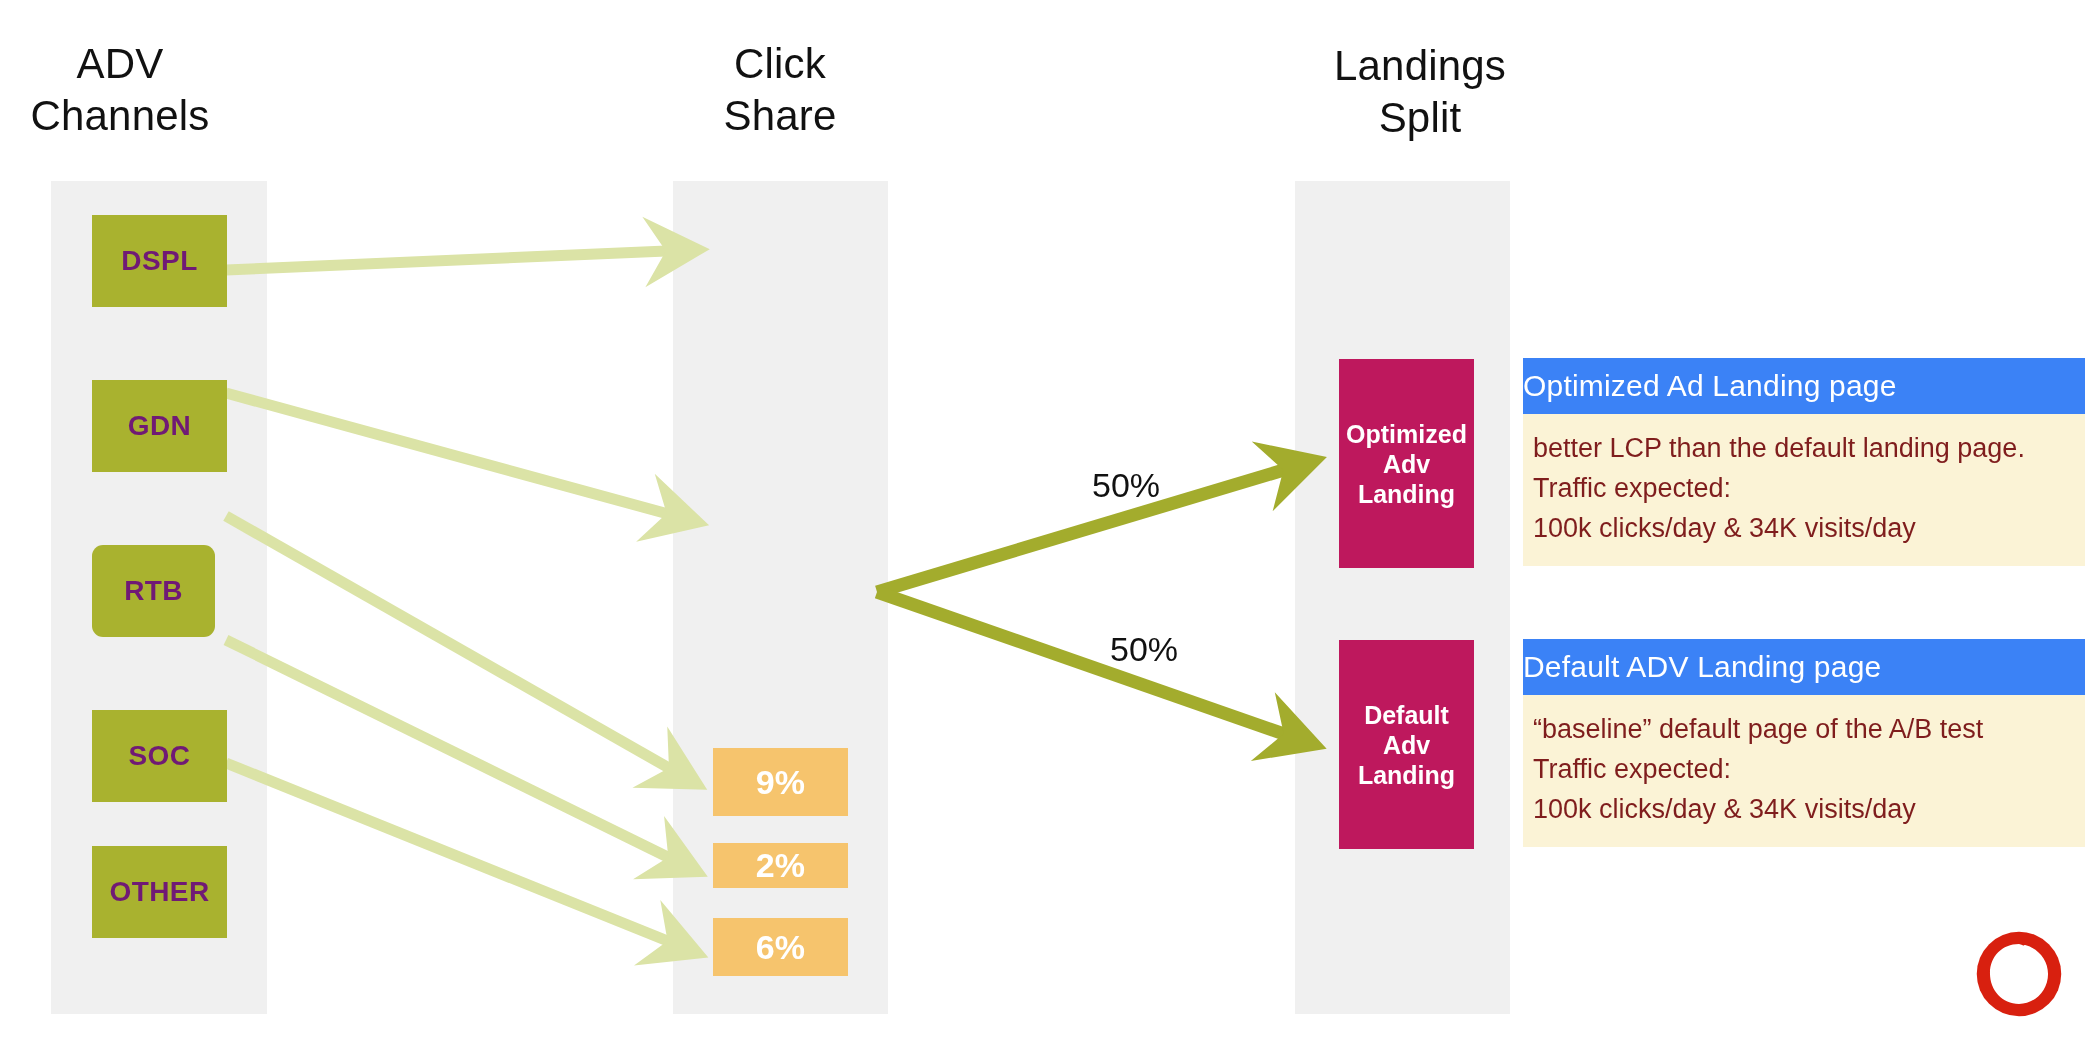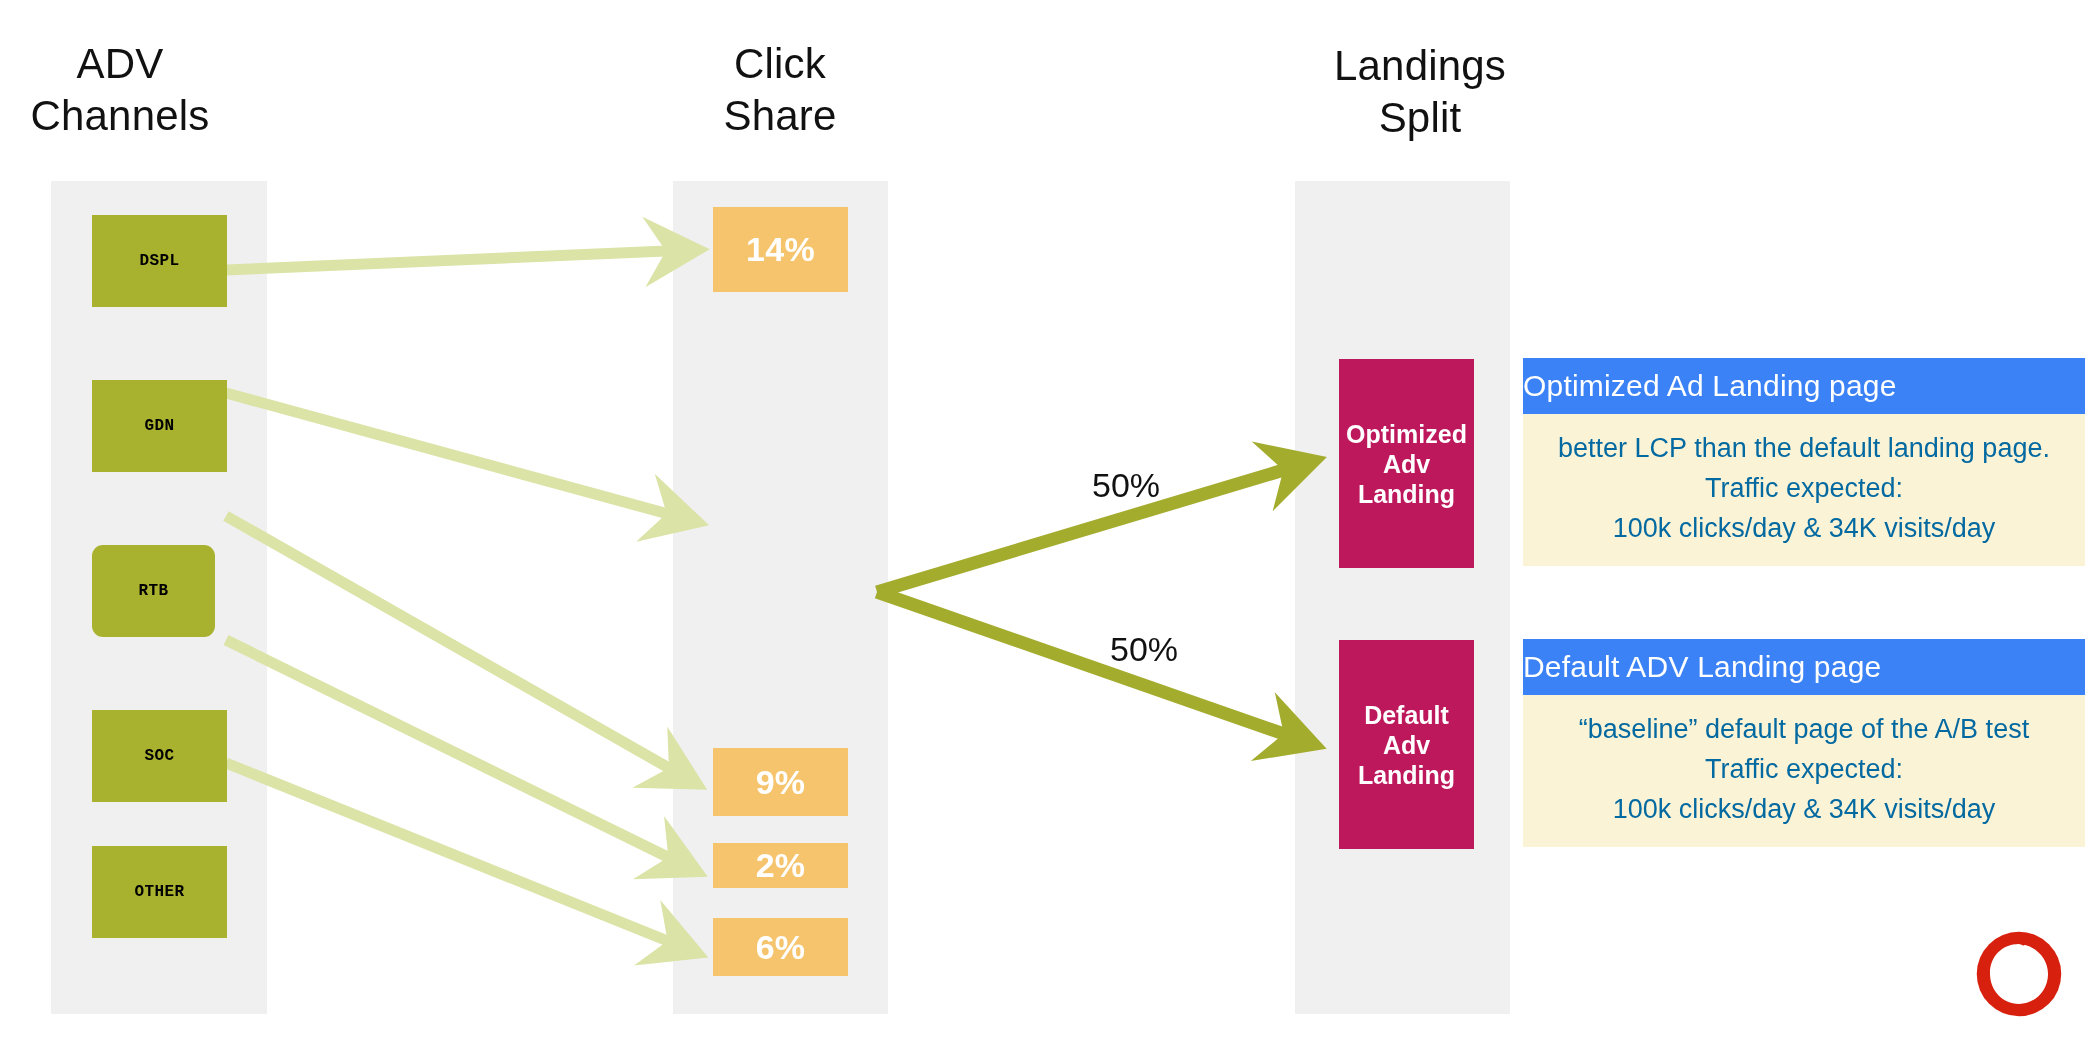--- a/index.html
+++ b/index.html
@@ -15,23 +15,23 @@
     position:absolute;text-align:center;color:#111111;
     font-size:42px;line-height:52px;font-weight:400;
     letter-spacing:.2px;white-space:pre-line;
   }
 
   
   .col-bg{position:absolute;background:#f0f0f0;}
 
   
   .chan-box{
-    position:absolute;background:#a9b22f;color:#000000;
+    position:absolute;background:#a9b22f;color:#701a75;
     display:flex;align-items:center;justify-content:center;
-    font-size:16px;font-weight:700;letter-spacing:.4px;font-family:Liberation Mono, monospace;
+    font-size:28px;font-weight:700;letter-spacing:.4px;
   }
 
   
   .share-box{
     position:absolute;background:#f6c46d;color:#ffffff;
     display:flex;align-items:center;justify-content:center;
     font-size:34px;font-weight:700;letter-spacing:.3px;
   }
 
   
@@ -43,21 +43,21 @@
   }
 
   
   .info-card{position:absolute;}
   .info-head{
     background:#3b82f6;color:#ffffff;text-align:left;
     font-size:30px;font-weight:400;line-height:56px;height:56px;
     letter-spacing:.2px;
   }
   .info-body{
-    background:#fbf3d6;color:#0369a1;text-align:center;
+    background:#fbf3d6;color:#7f1d1d;text-align:left;
     font-size:27px;line-height:40px;padding:14px 10px 18px 10px;
     white-space:pre-line;
   }
 
   
   .split-label{
     position:absolute;color:#111111;font-size:34px;font-weight:400;
   }
 
   
@@ -116,23 +116,20 @@
   <div class="chan-box" style="left:92px;top:545px;width:123px;height:92px;border-radius:11px;">
     <span>RTB</span>
   </div>
   <div class="chan-box" style="left:92px;top:710px;width:135px;height:92px;">
     <span>SOC</span>
   </div>
   <div class="chan-box" style="left:92px;top:846px;width:135px;height:92px;">
     <span>OTHER</span>
   </div>
 
-  <div class="share-box" style="left:713px;top:207px;width:135px;height:85px;">
-    <span>14%</span>
-  </div>
   <div class="share-box" style="left:713px;top:748px;width:135px;height:68px;">
     <span>9%</span>
   </div>
   <div class="share-box" style="left:713px;top:843px;width:135px;height:45px;">
     <span>2%</span>
   </div>
   <div class="share-box" style="left:713px;top:918px;width:135px;height:58px;">
     <span>6%</span>
   </div>
 

